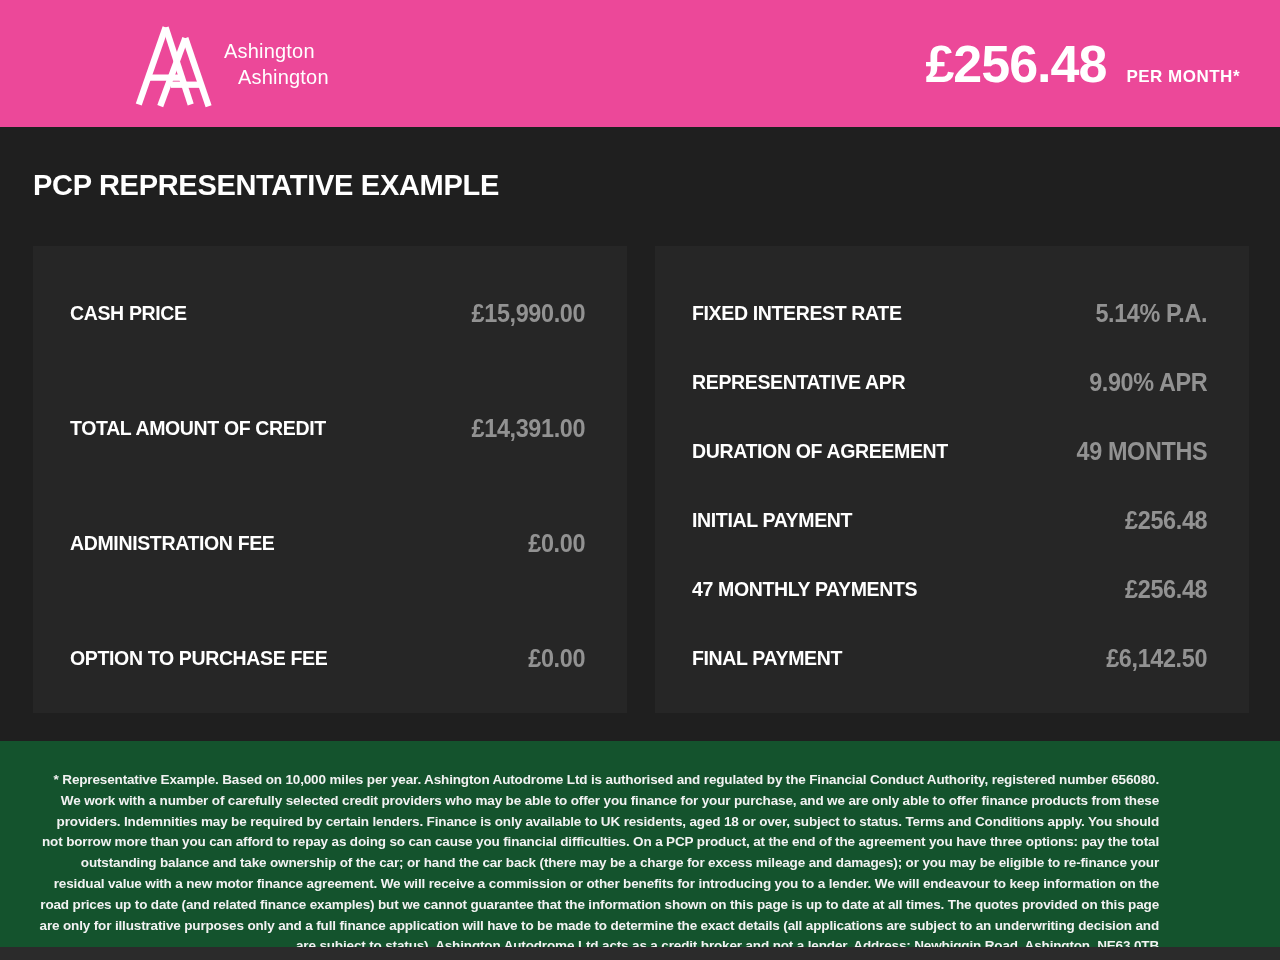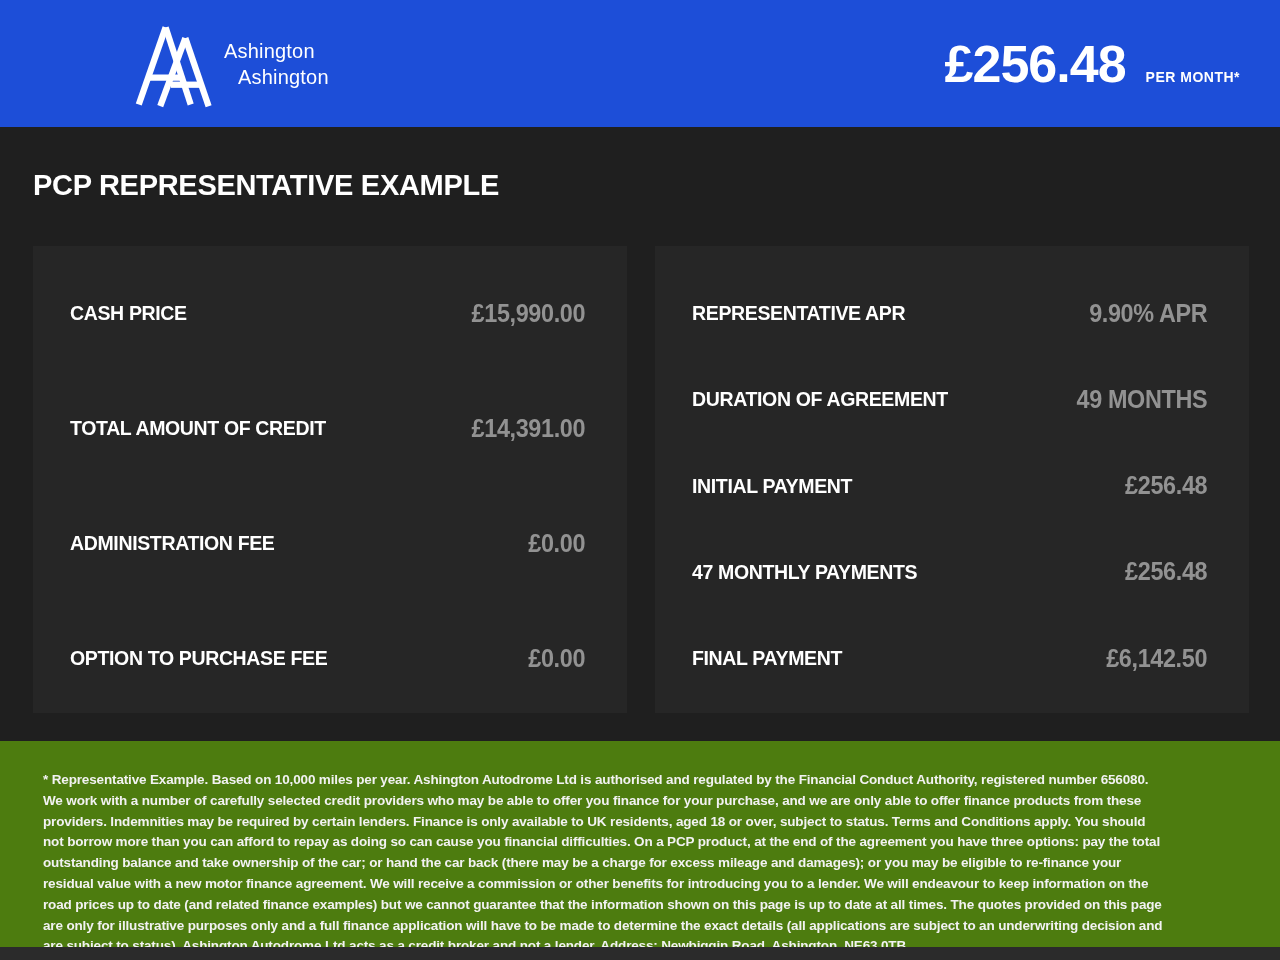--- a/index.html
+++ b/index.html
@@ -6,34 +6,34 @@
   html, body { width: 1280px; height: 960px; overflow: hidden; }
   body {
     background: #1f1f1f;
     font-family: "Liberation Sans", sans-serif;
     position: relative;
   }
 
   
   .header {
     height: 127px;
-    background: #1d4ed8;
+    background: #ec4899;
     display: flex;
     align-items: center;
     justify-content: space-between;
     padding: 0 40px 0 128px;
   }
   .brand { display: flex; align-items: center; }
   .brand-logo { width: 86px; height: 92px; margin-right: 10px; margin-top: 2px; }
   .brand-name { color: #ffffff; font-size: 20px; line-height: 26px; letter-spacing: 0.2px; }
   .brand-name .line2 { padding-left: 14px; }
 
   .price-block { display: flex; align-items: baseline; color: #ffffff; }
   .price-main { font-size: 52px; font-weight: 700; letter-spacing: -1px; }
-  .price-suffix { font-size: 14px; font-weight: 700; margin-left: 20px; letter-spacing: 0.5px; }
+  .price-suffix { font-size: 17px; font-weight: 700; margin-left: 20px; letter-spacing: 0.5px; }
 
   
   .main { padding: 42px 31px 0 33px; }
   .page-title {
     color: #ffffff;
     font-size: 29px;
     font-weight: 700;
     letter-spacing: -0.3px;
     margin-bottom: 44px;
   }
@@ -75,22 +75,23 @@
     white-space: nowrap;
   }
 
   
   .footer {
     position: absolute;
     left: 0;
     top: 741px;
     width: 1280px;
     height: 206px;
-    background: #4d7c0f;
-    padding: 29px 40px 0 43px;
+    background: #14532d;
+    padding: 29px 40px 0 33px;
+    text-align: right;
   }
   .disclaimer {
     color: #f2f2f2;
     font-size: 13.5px;
     font-weight: 700;
     letter-spacing: -0.15px;
     line-height: 20.8px;
     max-width: 1126px;
   }
   .bottom-strip {
@@ -144,20 +145,24 @@
         <span class="row-value">£0.00</span>
       </div>
       <div class="finance-row">
         <span class="row-label">OPTION TO PURCHASE FEE</span>
         <span class="row-value">£0.00</span>
       </div>
     </div>
 
     <div class="panel">
       <div class="finance-row">
+        <span class="row-label">FIXED INTEREST RATE</span>
+        <span class="row-value">5.14% P.A.</span>
+      </div>
+      <div class="finance-row">
         <span class="row-label">REPRESENTATIVE APR</span>
         <span class="row-value">9.90% APR</span>
       </div>
       <div class="finance-row">
         <span class="row-label">DURATION OF AGREEMENT</span>
         <span class="row-value">49 MONTHS</span>
       </div>
       <div class="finance-row">
         <span class="row-label">INITIAL PAYMENT</span>
         <span class="row-value">£256.48</span>

